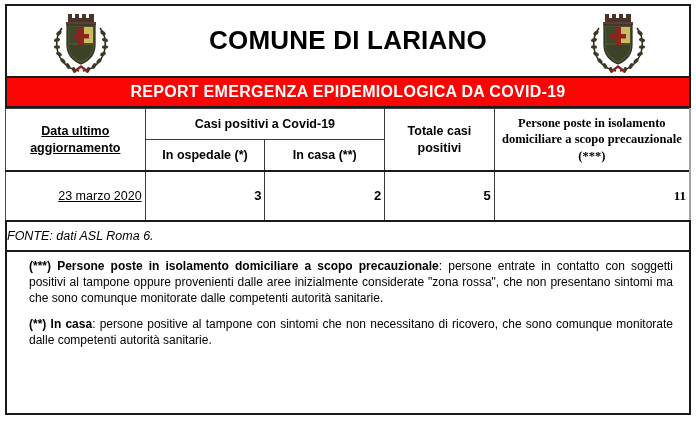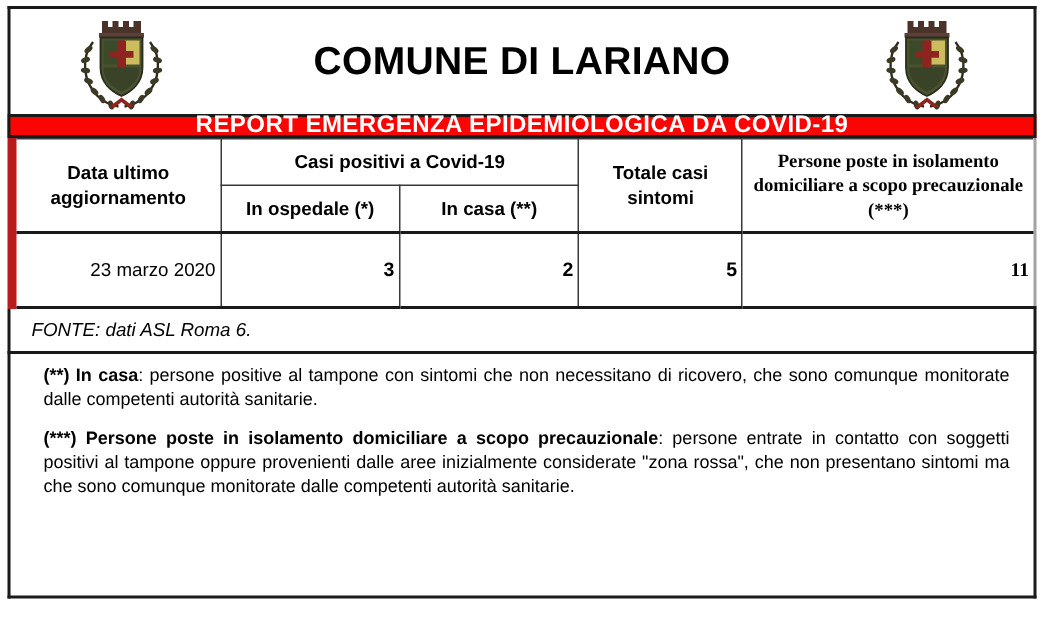--- a/index.html
+++ b/index.html
@@ -59,21 +59,21 @@
     width: 58px;
     height: 66px;
   }
   .crest.left  { left: 45px; }
   .crest.right { right: 42px; }
 
   
   .red-banner {
     border: 2px solid #1a1a1a;
     background: #fb0404;
-    height: 16px;
+    height: 32px;
     display: flex;
     align-items: center;
     justify-content: center;
     box-sizing: border-box;
   }
   .red-banner-text {
     color: #ffffff;
     font-size: 16px;
     font-weight: bold;
     letter-spacing: 0.3px;
@@ -88,21 +88,21 @@
     background: #ffffff;
   }
   table.report td {
     border: 1px solid #3a3a3a;
     text-align: center;
     vertical-align: middle;
     font-size: 12.5px;
     padding: 2px 3px;
     line-height: 1.3;
   }
-  table.report td.thick-l { border-left: 6px solid #b91c1c; }
+  table.report td.thick-l { border-left: 1px solid #b91c1c; text-decoration: underline; }
   table.report td.thick-r { border-right: 2px solid #a3a3a3; font-family: Liberation Serif, serif; }
   table.report td.thick-b { border-bottom: 2px solid #1a1a1a; }
   table.report td.thick-t { border-top: 2px solid #1a1a1a; text-align: right; }
 
   td.head {
     font-weight: bold;
     height: 26px;
   }
   td.head.tall { height: 56px; }
   td.value {
@@ -113,21 +113,20 @@
   td.value.num { font-weight: bold; font-size: 13px; }
 
   
   .fonte-box {
     border: 2px solid #1a1a1a;
     border-top: none;
     box-sizing: border-box;
     height: 30px;
     display: flex;
     align-items: center;
-    padding-left: 14px;
     background: #ffffff;
   }
   .fonte-text {
     font-style: italic;
     font-size: 12.5px;
   }
 
   .notes-box {
     border: 2px solid #1a1a1a;
     border-top: none;
@@ -242,21 +241,21 @@
       <col style="width:20.4%">
       <col style="width:17.5%">
       <col style="width:17.5%">
       <col style="width:16.0%">
       <col style="width:28.6%">
     </colgroup>
     <tbody>
       <tr>
         <td class="head tall thick-l" rowspan="2">Data ultimo aggiornamento</td>
         <td class="head" colspan="2">Casi positivi a Covid-19</td>
-        <td class="head tall" rowspan="2">Totale casi sintomi</td>
+        <td class="head tall" rowspan="2">Totale casi positivi</td>
         <td class="head tall thick-r" rowspan="2">Persone poste in isolamento domiciliare a scopo precauzionale (***)</td>
       </tr>
       <tr>
         <td class="head">In ospedale (*)</td>
         <td class="head">In casa (**)</td>
       </tr>
       <tr>
         <td class="value thick-l thick-b thick-t">23 marzo 2020</td>
         <td class="value num thick-b thick-t">3</td>
         <td class="value num thick-b thick-t">2</td>
@@ -267,23 +266,23 @@
   </table>
 
   <div class="fonte-box">
     <span class="fonte-text">FONTE: dati ASL Roma 6.</span>
   </div>
 
   <div class="notes-box">
 
 
     <p class="note">
+      <b>(***)</b>
+      <b>Persone poste in isolamento domiciliare a scopo precauzionale</b><span>: persone entrate in contatto con soggetti positivi al tampone oppure provenienti dalle aree inizialmente considerate "zona rossa", che non presentano sintomi ma che sono comunque monitorate dalle competenti autorità sanitarie.</span>
+    </p>
+
+    <p class="note">
       <b>(**)</b>
       <b>In casa</b><span>: persone positive al tampone con sintomi che non necessitano di ricovero, che sono comunque monitorate dalle competenti autorità sanitarie.</span>
     </p>
-
-    <p class="note">
-      <b>(***)</b>
-      <b>Persone poste in isolamento domiciliare a scopo precauzionale</b><span>: persone entrate in contatto con soggetti positivi al tampone oppure provenienti dalle aree inizialmente considerate "zona rossa", che non presentano sintomi ma che sono comunque monitorate dalle competenti autorità sanitarie.</span>
-    </p>
   </div>
 
 </div>
 
 </body></html>

